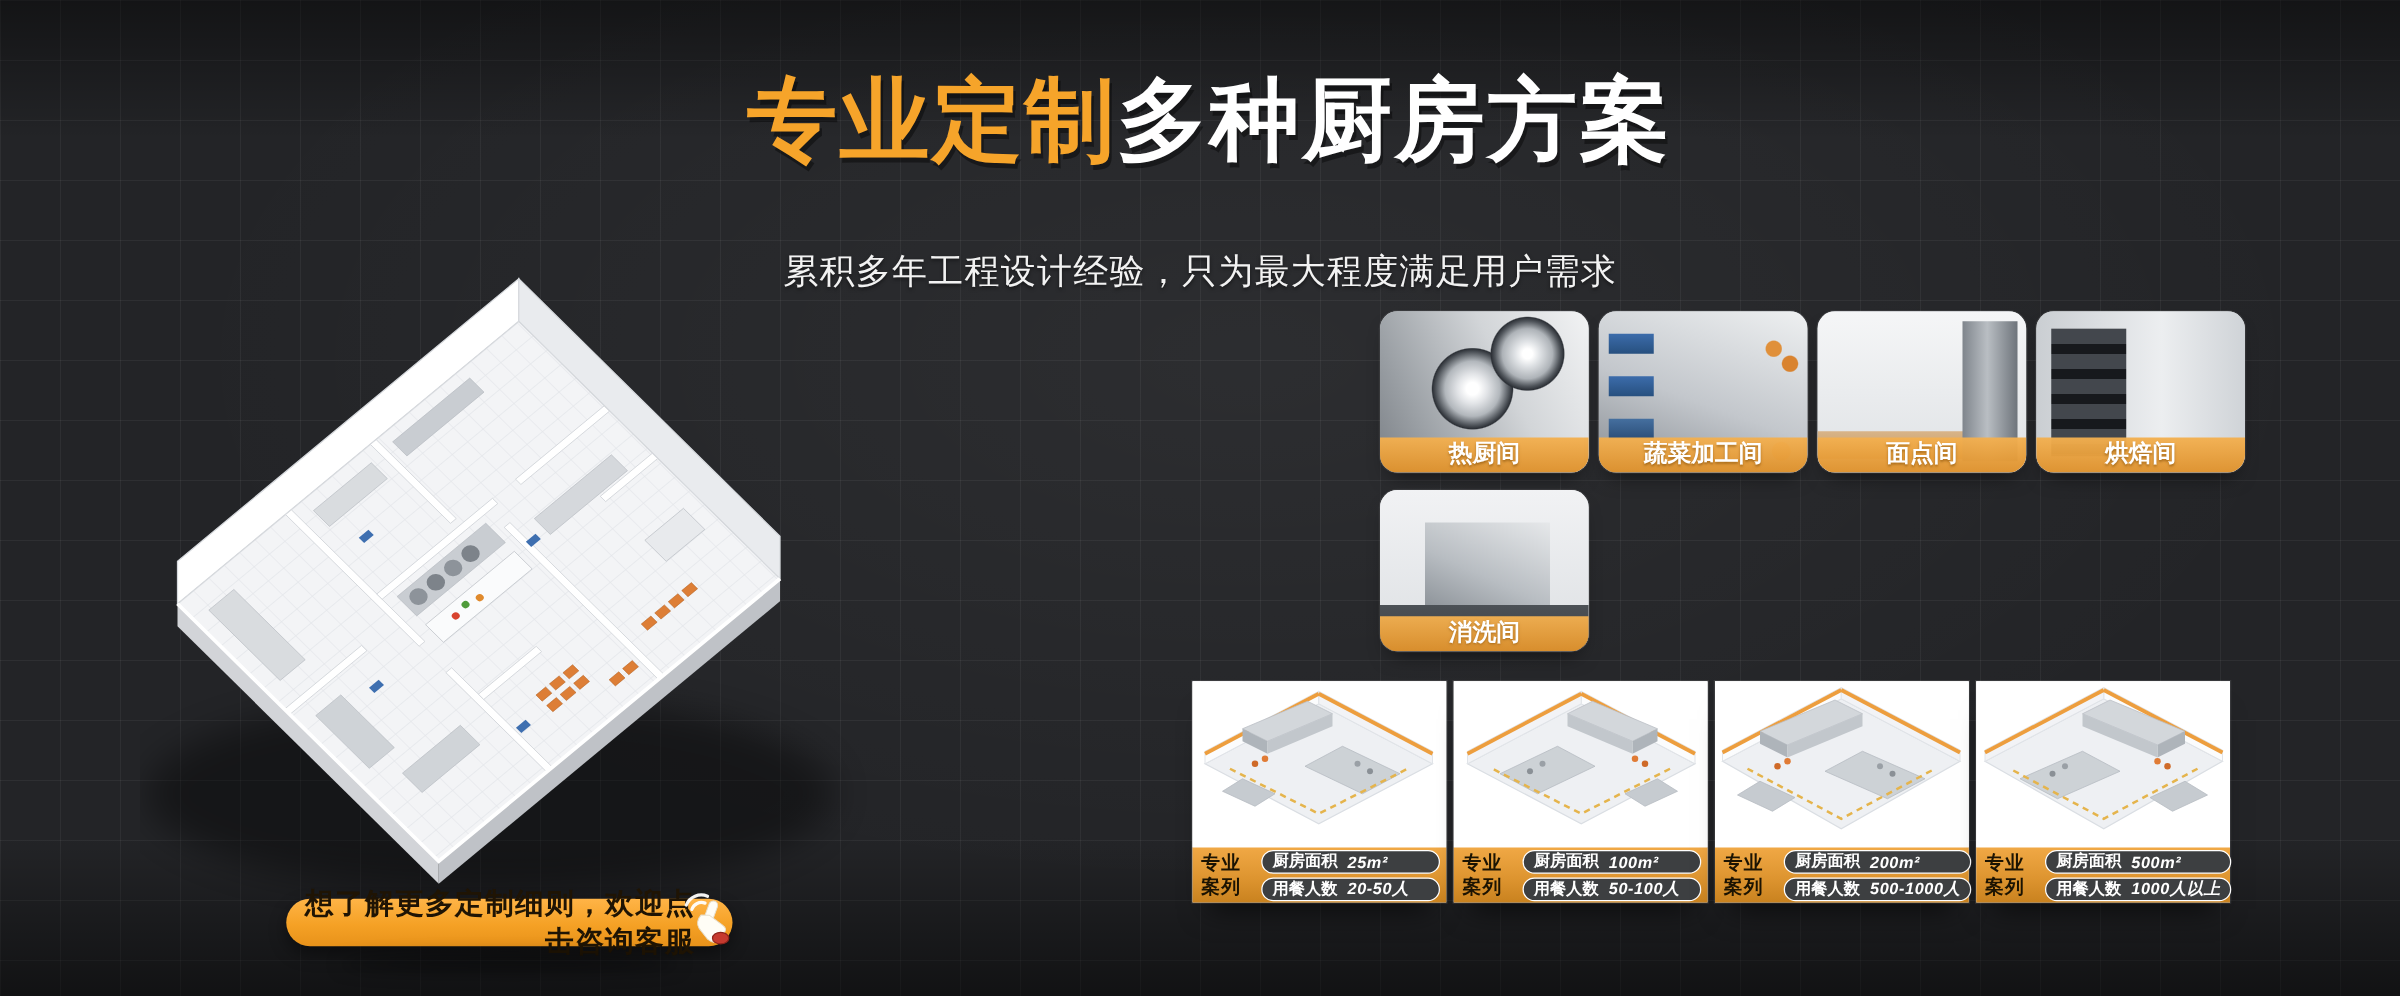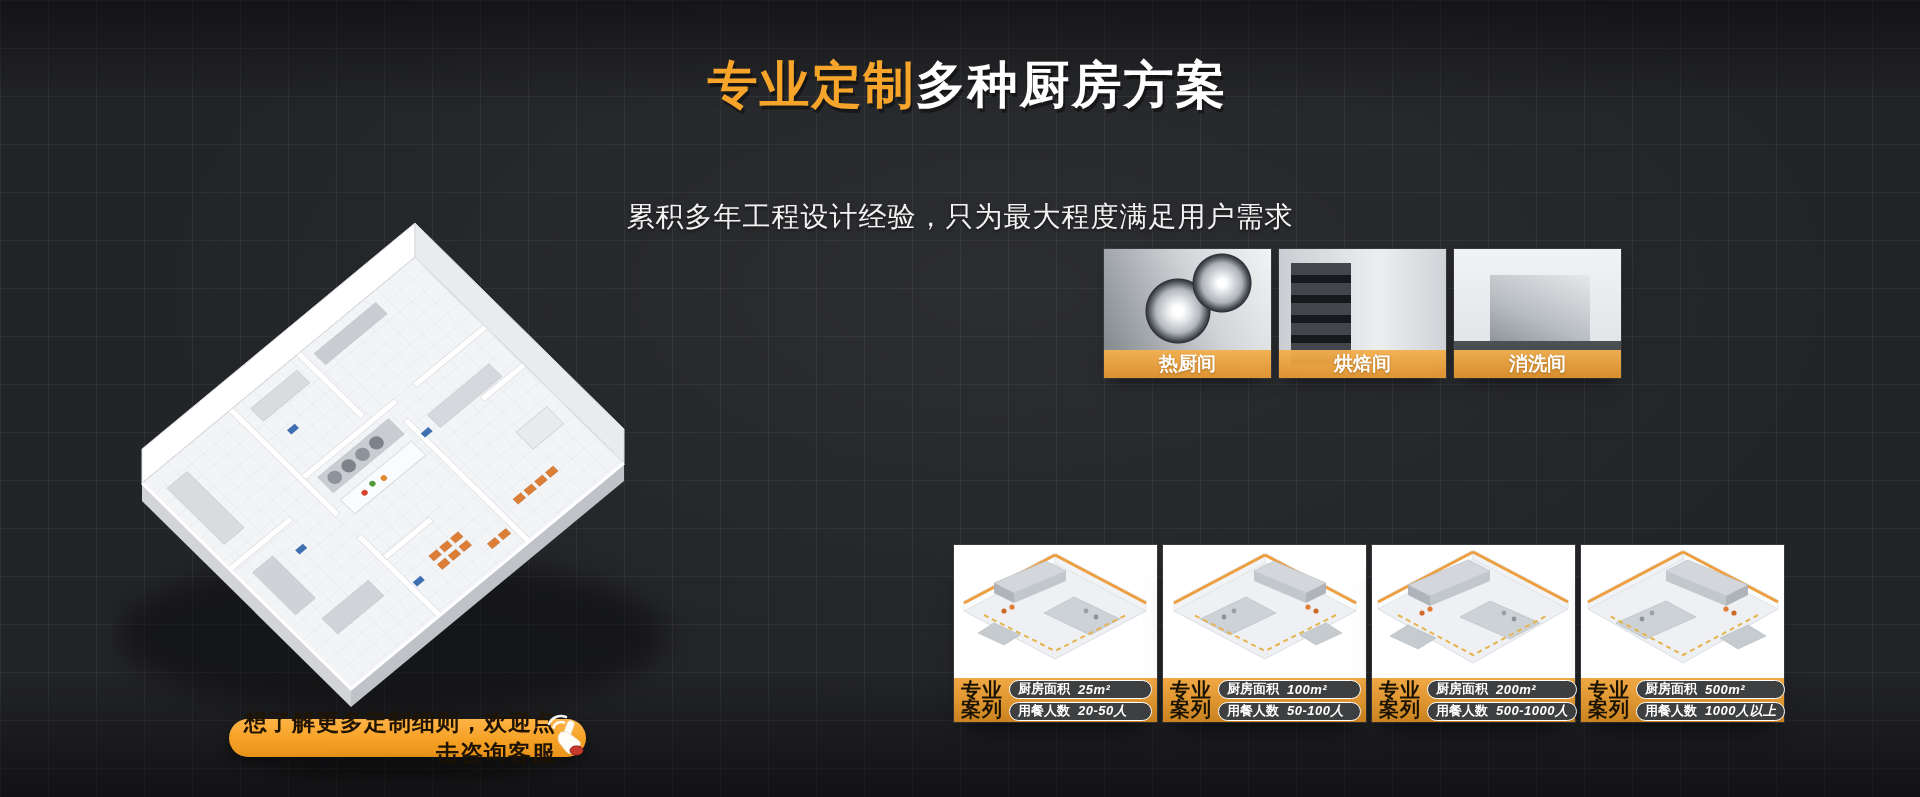--- a/index.html
+++ b/index.html
@@ -7,42 +7,42 @@
     font-family:"Liberation Sans","DejaVu Sans",sans-serif;
     background-color:#232427;
     background-image:
       linear-gradient(180deg, rgba(0,0,0,.45) 0%, rgba(0,0,0,0) 14%, rgba(0,0,0,0) 84%, rgba(0,0,0,.5) 100%),
       radial-gradient(1400px 700px at 52% 36%, rgba(255,255,255,.045), rgba(0,0,0,0) 62%),
       linear-gradient(rgba(255,255,255,.05) 1px, transparent 1px),
       linear-gradient(90deg, rgba(255,255,255,.05) 1px, transparent 1px);
     background-size:auto,auto,48px 48px,48px 48px;}
   
   .title{position:absolute;left:15px;right:0;top:58px;margin:0;text-align:center;
-    font-size:50px;font-weight:900;letter-spacing:2px;line-height:1.1;
+    font-size:72px;font-weight:900;letter-spacing:2px;line-height:1.1;
     text-shadow:2px 4px 0 rgba(0,0,0,.4);}
   .title .hl{color:#F6A42A;}
   .title .rest{color:#ffffff;}
   .subtitle{position:absolute;left:0;right:0;top:182px;margin:16px;text-align:center;
     color:#f2f2f2;font-size:28px;font-weight:500;letter-spacing:1px;
     text-shadow:0 2px 3px rgba(0,0,0,.5);}
   
   .floorplan{position:absolute;left:112px;top:210px;width:700px;height:520px;}
   
   .cta{position:absolute;left:229px;top:719px;width:357px;height:38px;border-radius:19px;
     background:linear-gradient(180deg,#FFB447 0%,#F5A125 55%,#E8921A 100%);
     display:flex;align-items:center;justify-content:center;cursor:pointer;
     box-shadow:0 6px 14px rgba(0,0,0,.45);}
   .cta::after{content:"";position:absolute;left:12%;right:12%;top:calc(100% + 8px);height:12px;
     background:rgba(0,0,0,.45);border-radius:50%;filter:blur(7px);}
   .cta-label{color:#1f1404;font-size:23px;font-weight:700;letter-spacing:1px;padding-right:30px;text-align:right;}
   .cta-hand{position:absolute;right:-4px;top:-12px;width:52px;height:52px;}
   
   .rooms{position:absolute;left:1104px;top:249px;display:grid;
     grid-template-columns:repeat(4,167px);grid-auto-rows:129px;column-gap:8px;row-gap:14px;}
-  .room-card{position:relative;overflow:hidden;background:#caced2;border-radius:0;
+  .room-card{position:relative;overflow:hidden;background:#caced2;border-radius:14px;
     box-shadow:0 0 0 1px rgba(255,255,255,.08), 0 10px 16px -8px rgba(0,0,0,.6);}
   .scene{position:absolute;inset:0;background-repeat:no-repeat;}
   .scene-1{background-image:
     radial-gradient(circle at 118px 34px,#ffffff 0 4px,#dfe2e5 10px,#aeb3b8 20px,#51565c 26px,#2c3036 29px,transparent 30px),
     radial-gradient(circle at 74px 62px,#ffffff 0 5px,#e2e4e7 12px,#b2b7bc 22px,#53585e 29px,#2c3036 32px,transparent 33px),
     linear-gradient(245deg,#f2f3f4 0%,#d2d5d8 40%,#9ba0a5 78%,#7c8187 100%);}
   .scene-2{background-image:
     linear-gradient(#3c6cab,#27507f),linear-gradient(#3c6cab,#27507f),linear-gradient(#456f9f,#2c4f79),
     radial-gradient(circle at 140px 30px,#e0903a 0 6px,transparent 7px),
     radial-gradient(circle at 153px 42px,#d9832f 0 6px,transparent 7px),
@@ -93,21 +93,21 @@
   
   .cases{position:absolute;left:954px;top:545px;display:grid;
     grid-template-columns:repeat(4,203px);column-gap:6px;}
   .case-card{position:relative;width:203px;height:177px;background:#ffffff;
     box-shadow:0 0 0 1px rgba(255,255,255,.1), 0 18px 22px -12px rgba(0,0,0,.65);}
   .case-photo{position:absolute;top:0;left:0;width:203px;height:133px;overflow:hidden;background:#fff;}
   .case-photo.flip svg{transform:scaleX(-1);}
   .case-bar{position:absolute;left:0;right:0;bottom:0;height:44px;
     background:linear-gradient(180deg,#F0A845 0%,#DE9530 55%,#C9821F 100%);
     display:flex;align-items:center;padding:0 5px 0 7px;box-sizing:border-box;}
-  .case-tag{width:44px;flex:0 0 44px;color:#1b1302;font-weight:900;font-size:20px;
+  .case-tag{width:44px;flex:0 0 44px;color:#1b1302;font-weight:900;font-size:15px;
     line-height:19px;letter-spacing:1px;}
   .case-pills{flex:1;display:flex;flex-direction:column;gap:3px;margin-left:4px;text-align:center;}
   .pill{height:17px;border:1.6px solid #ffffff;border-radius:11px;background:#3d3f41;
     color:#fff;font-size:13px;font-weight:700;display:flex;align-items:center;
     padding:0 8px;white-space:nowrap;}
   .pill .val{font-style:italic;margin-left:8px;letter-spacing:.5px;}
 </style>
 </head>
 <body>
 
@@ -211,20 +211,28 @@
       <ellipse cx="38.5" cy="43.5" rx="6.5" ry="4.6" fill="#c63a2f" stroke="#8f241c" stroke-width="1"></ellipse>
     </svg>
   </div>
 
   <div class="rooms">
     <div class="room-card">
       <div class="scene scene-1"></div>
       <div class="room-banner">热厨间</div>
     </div>
     <div class="room-card">
+      <div class="scene scene-2"></div>
+      <div class="room-banner">蔬菜加工间</div>
+    </div>
+    <div class="room-card">
+      <div class="scene scene-4"></div>
+      <div class="room-banner">面点间</div>
+    </div>
+    <div class="room-card">
       <div class="scene scene-5"></div>
       <div class="room-banner">烘焙间</div>
     </div>
     <div class="room-card">
       <div class="scene scene-8"></div>
       <div class="room-banner">消洗间</div>
     </div>
   </div>
 
   <div class="cases">

